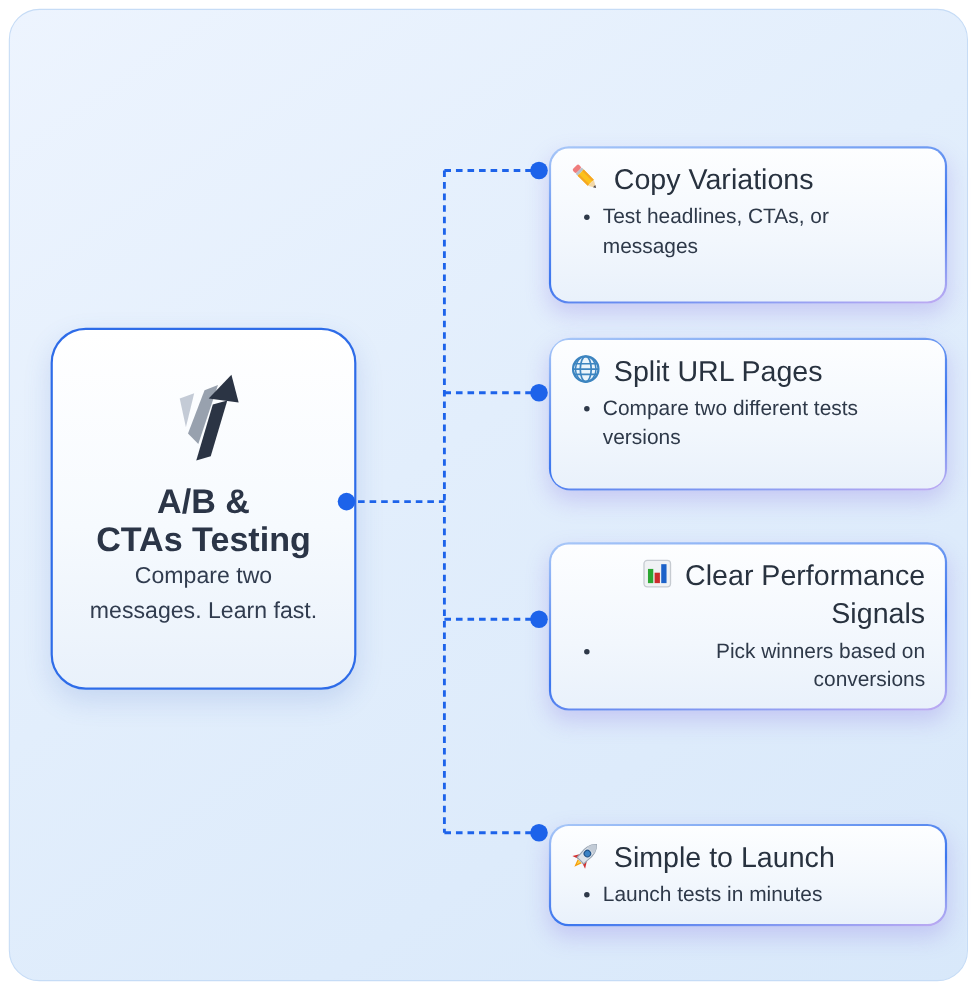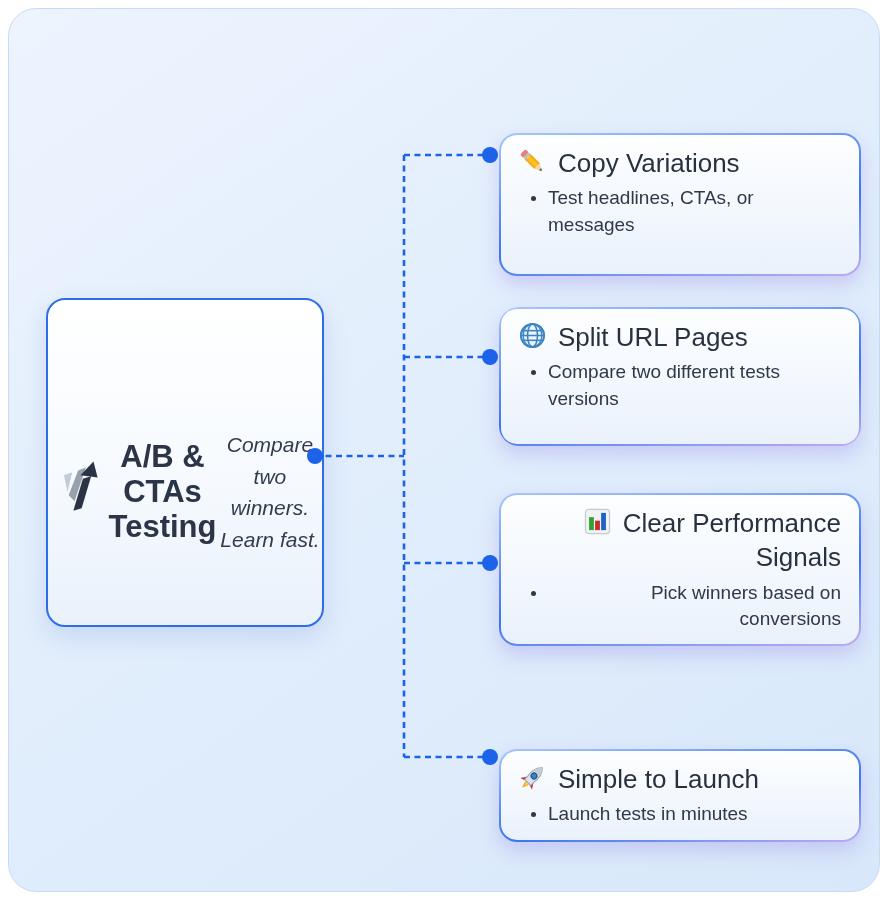--- a/index.html
+++ b/index.html
@@ -16,46 +16,44 @@
     width: 872px; height: 884px;
     border-radius: 28px;
     background: linear-gradient(145deg, #edf4fe 0%, #e2eefc 45%, #d8e8fa 100%);
     border: 1px solid #c6dcf6;
   }
   
   .root-card {
     position: absolute;
     left: 37px; top: 289px;
     width: 278px; height: 329px;
-    border-radius: 19px;
+    border-radius: 32px;
     border: 2.5px solid #2e6ce8;
     background: linear-gradient(180deg, #ffffff 0%, #f6fafe 55%, #e9f1fb 100%);
     box-shadow: 0 10px 24px rgba(70, 110, 200, 0.18);
     display: flex;
-    flex-direction: row;
+    flex-direction: column;
     align-items: center;
     text-align: center;
-    padding-top: 48px;
+    padding-top: 34px;
     z-index: 2;
   }
   .root-logo { width: 104px; height: 94px; }
   .root-title {
     margin-top: 10px;
     font-size: 31px;
     font-weight: 700;
     color: #2b3547;
     line-height: 1.13;
   }
   .root-title span { display: block; }
   .root-subtitle {
-    margin-top: 11px;
     font-size: 21px;
     color: #313c4f;
     line-height: 1.5;
-    font-style: italic;
   }
   .root-subtitle span { display: block; }
   
   .node {
     position: absolute;
     left: 490px;
     width: 362px;
     border-radius: 18px;
     padding: 2px;
     background: linear-gradient(170deg, #a9c8f8 0%, #5b8bf0 40%, #3b76ee 60%, #8d9df2 85%, #c0abf2 100%);
@@ -114,21 +112,21 @@
       <polygon points="51,22 64,17 45,74 35,64" fill="#98a1ae"></polygon>
       <polygon points="43,90 57,86 73,32 59,36" fill="#2b3444"></polygon>
       <polygon points="55,30 77,7 84,34" fill="#2b3444"></polygon>
     </svg>
     <div class="root-title">
       <span>A/B &amp;</span>
       <span>CTAs Testing</span>
     </div>
     <div class="root-subtitle">
       <span>Compare two</span>
-      <span>winners. Learn fast.</span>
+      <span>messages. Learn fast.</span>
     </div>
   </div>
 
   <div class="node node-1">
     <div class="node-inner">
       <div class="node-title">
         <svg class="node-icon" viewBox="0 0 36 36" aria-hidden="true">
           <g transform="rotate(45 18 18)">
             <rect x="2" y="13.5" width="5.5" height="9" rx="2" fill="#ef7c7c"></rect>
             <rect x="7.5" y="13.5" width="3" height="9" fill="#b9c1c9"></rect>

